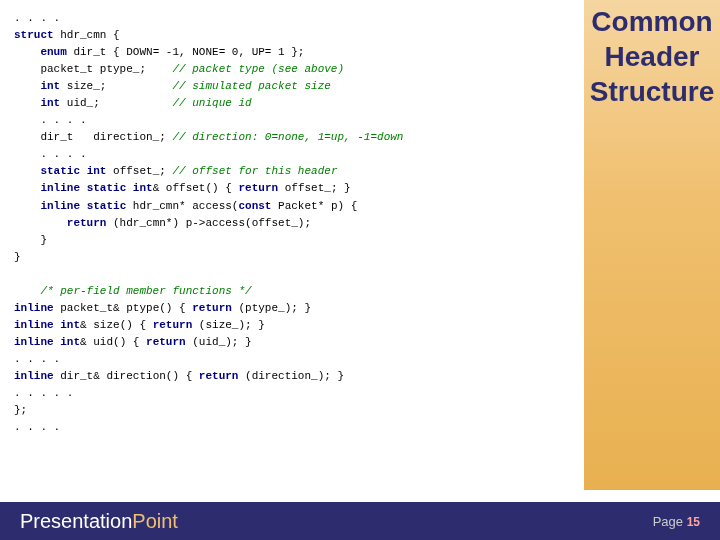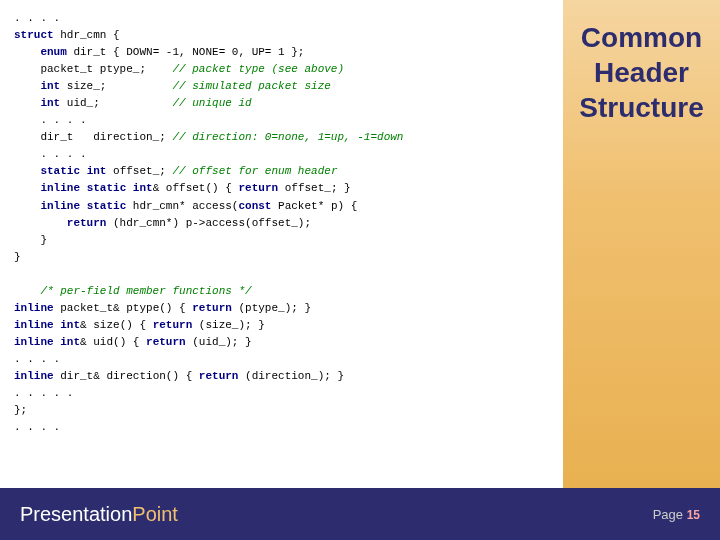--- a/index.html
+++ b/index.html
@@ -40,47 +40,47 @@
     }
 
     
     .kw { color: #000080; font-weight: bold; }
     .cm { color: #008000; font-style: italic; }
     .dots { color: #000000; }
     .ret { color: #000080; font-weight: bold; }
 
     
     .right-panel {
-      width: 157px;
+      width: 136px;
       background: linear-gradient(to bottom, #f5d5a0 0%, #f0c070 40%, #e8b050 100%);
       display: flex;
       align-items: flex-start;
       justify-content: center;
-      padding: 20px 10px;
+      padding: 4px 10px;
     }
 
     .title-box {
       text-align: center;
     }
 
     .title-text {
       font-family: Arial, sans-serif;
       font-size: 28px;
       font-weight: bold;
       color: #2c2c6e;
       line-height: 1.25;
     }
 
     
     .footer {
       position: absolute;
       bottom: 0;
       left: 0;
       width: 720px;
-      height: 52px;
+      height: 38px;
       background: #2c2c6e;
       display: flex;
       align-items: center;
       justify-content: space-between;
       padding: 0 20px;
     }
 
     .footer-logo {
       font-size: 20px;
       color: #ffffff;
@@ -113,21 +113,21 @@
   <div class="code-section">
     <pre><span class="dots">. . . .</span>
 <span class="kw">struct</span> hdr_cmn {
     <span class="kw">enum</span> dir_t { DOWN= -1, NONE= 0, UP= 1 };
     packet_t ptype_;    <span class="cm">// packet type (see above)</span>
     <span class="kw">int</span> size_;          <span class="cm">// simulated packet size</span>
     <span class="kw">int</span> uid_;           <span class="cm">// unique id</span>
     <span class="dots">. . . .</span>
     dir_t   direction_; <span class="cm">// direction: 0=none, 1=up, -1=down</span>
     <span class="dots">. . . .</span>
-    <span class="kw">static</span> <span class="kw">int</span> offset_; <span class="cm">// offset for enum header</span>
+    <span class="kw">static</span> <span class="kw">int</span> offset_; <span class="cm">// offset for this header</span>
     <span class="kw">inline</span> <span class="kw">static</span> <span class="kw">int</span>&amp; offset() { <span class="ret">return</span> offset_; }
     <span class="kw">inline</span> <span class="kw">static</span> hdr_cmn* access(<span class="kw">const</span> Packet* p) {
         <span class="ret">return</span> (hdr_cmn*) p-&gt;access(offset_);
     }
 }
 
     <span class="cm">/* per-field member functions */</span>
 <span class="kw">inline</span> packet_t&amp; ptype() { <span class="ret">return</span> (ptype_); }
 <span class="kw">inline</span> <span class="kw">int</span>&amp; size() { <span class="ret">return</span> (size_); }
 <span class="kw">inline</span> <span class="kw">int</span>&amp; uid() { <span class="ret">return</span> (uid_); }

